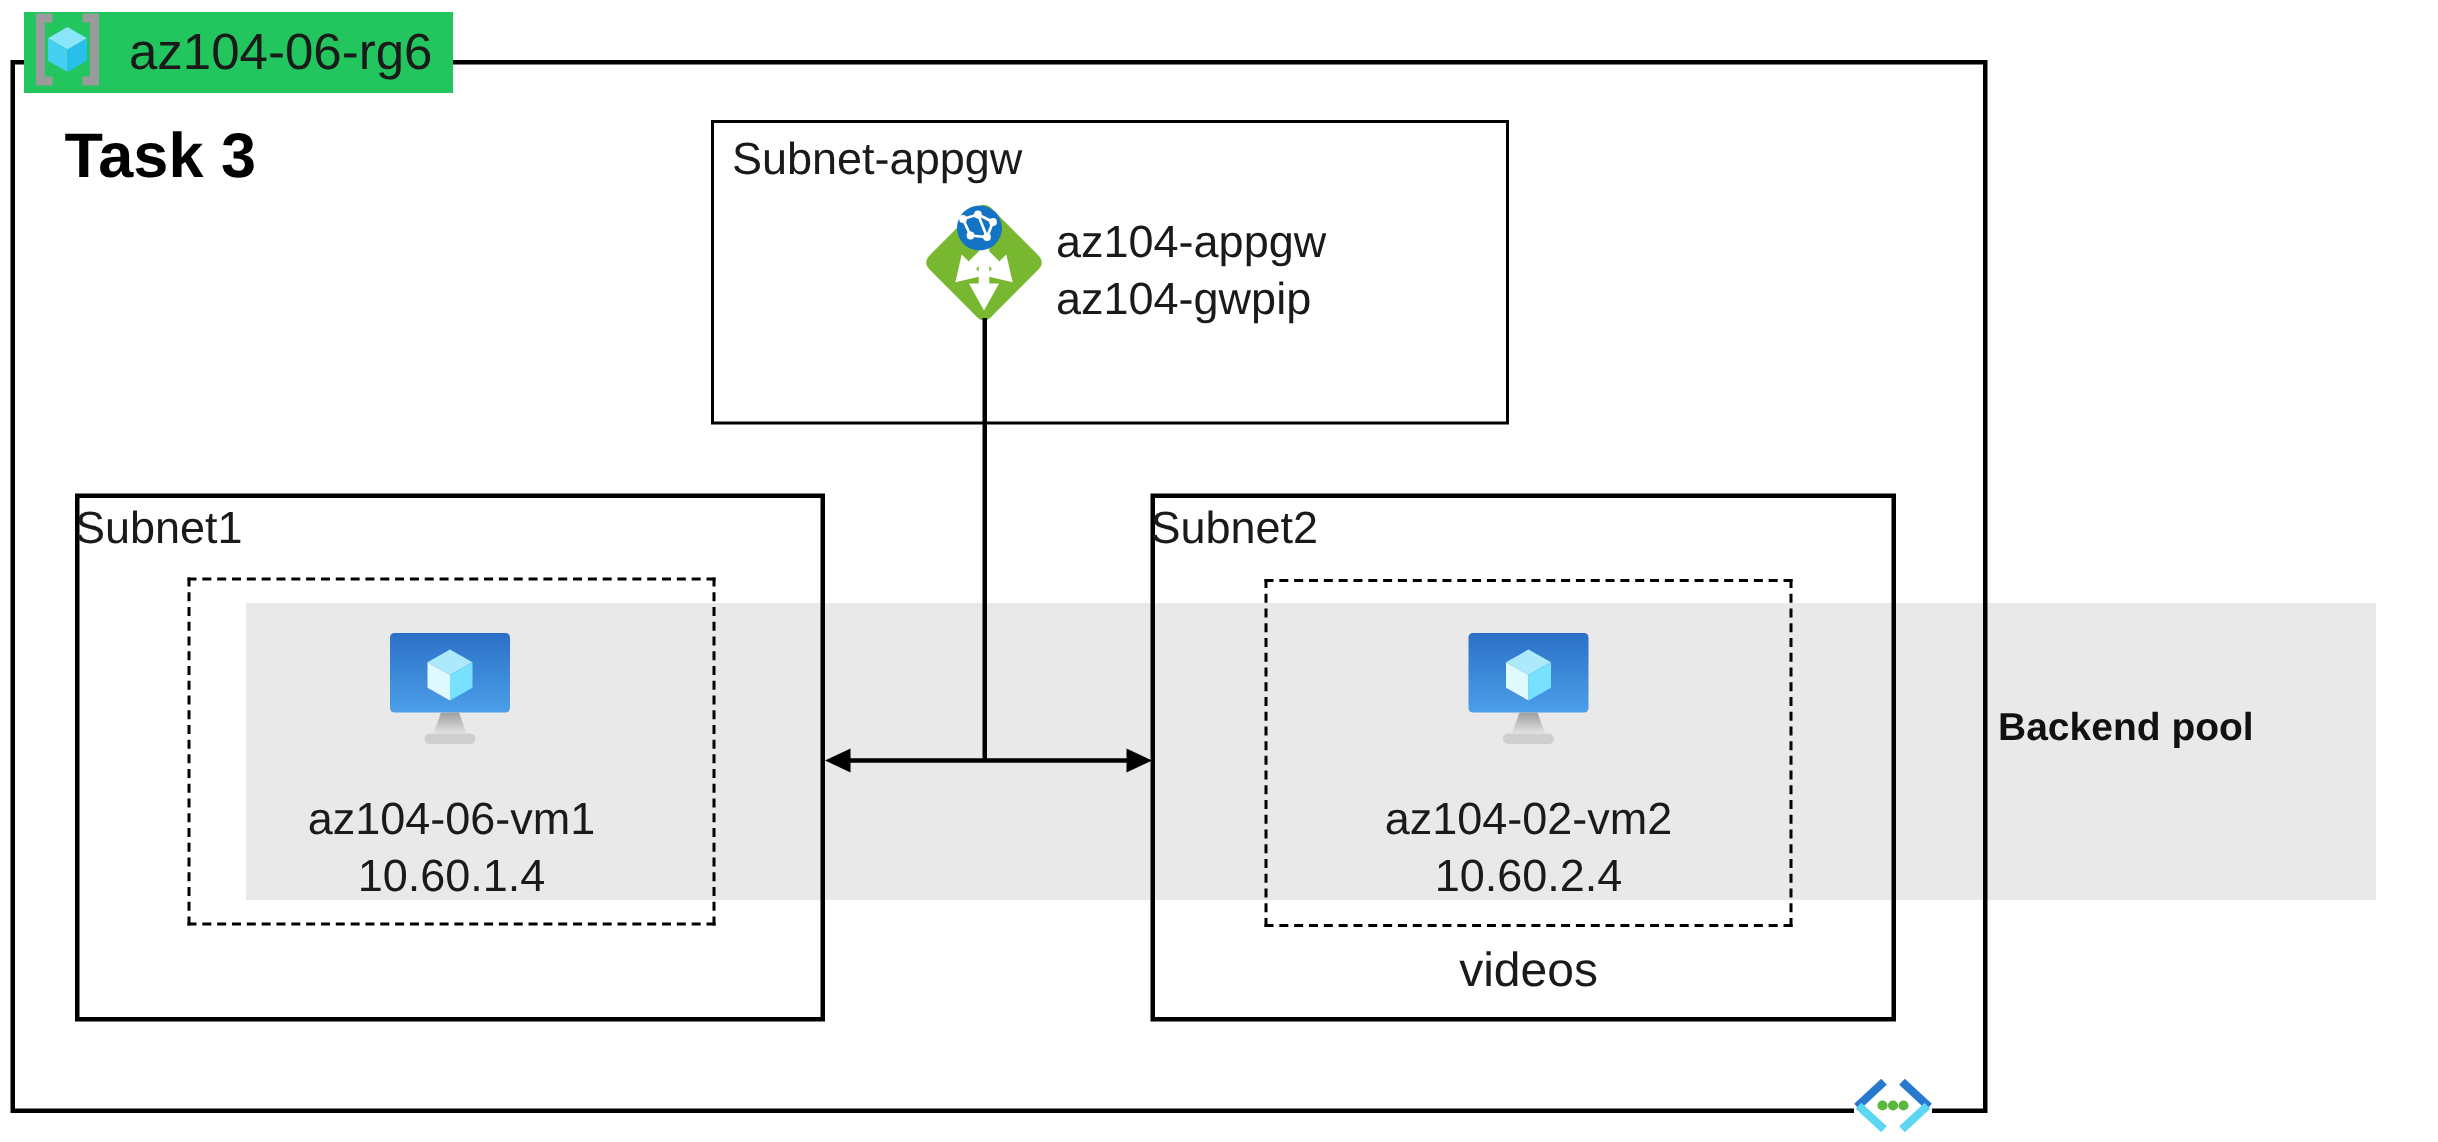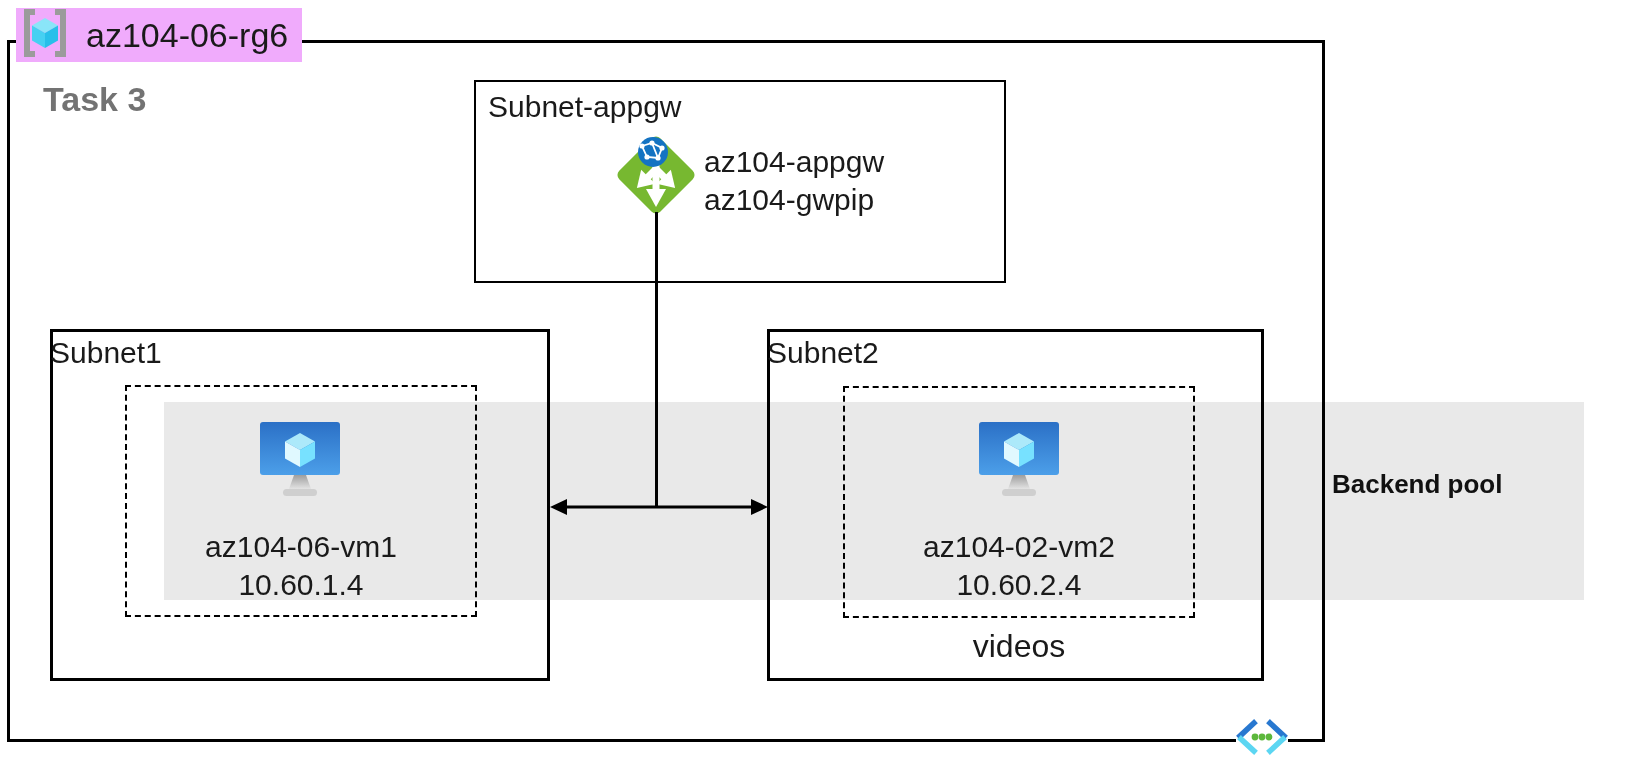--- a/index.html
+++ b/index.html
@@ -10,23 +10,23 @@
     font-family:"Liberation Sans", sans-serif;
     color:#1a1a1a;
     overflow:hidden;
   }
   .abs{position:absolute;}
   
   .band{left:164px;top:402px;width:1420px;height:198px;background:#E9E9E9;}
   .band-label{left:1332px;top:469px;width:250px;font-size:26px;color:#111;font-weight:bold;}
   
   .outer-box{left:7px;top:40px;width:1318px;height:702px;border:3px solid #000;box-sizing:border-box;background:transparent;}
-  .rg-label{left:16px;top:8px;height:54px;background:#f0abfc;display:flex;align-items:center;gap:16px;padding:0 14px 0 4px;}
+  .rg-label{left:16px;top:8px;height:54px;background:#22c55e;display:flex;align-items:center;gap:16px;padding:0 14px 0 4px;}
   .rg-title{font-size:34px;color:#1a1a1a;white-space:nowrap;}
-  .task-label{left:43px;top:80px;font-size:34px;font-weight:bold;color:#737373;}
+  .task-label{left:43px;top:80px;font-size:42px;font-weight:bold;color:#000000;}
   
   .appgw-box{left:474px;top:80px;width:532px;height:203px;border:2px solid #000;box-sizing:border-box;}
   .appgw-title{left:488px;top:90px;font-size:30px;}
   .appgw-icon{left:612px;top:131px;}
   .appgw-name{left:704px;top:145px;font-size:30px;}
   .appgw-pip{left:704px;top:183px;font-size:30px;}
   
   .vline{left:655px;top:212px;width:3px;height:296px;background:#000;}
   .harrow{left:550px;top:495px;}
   

